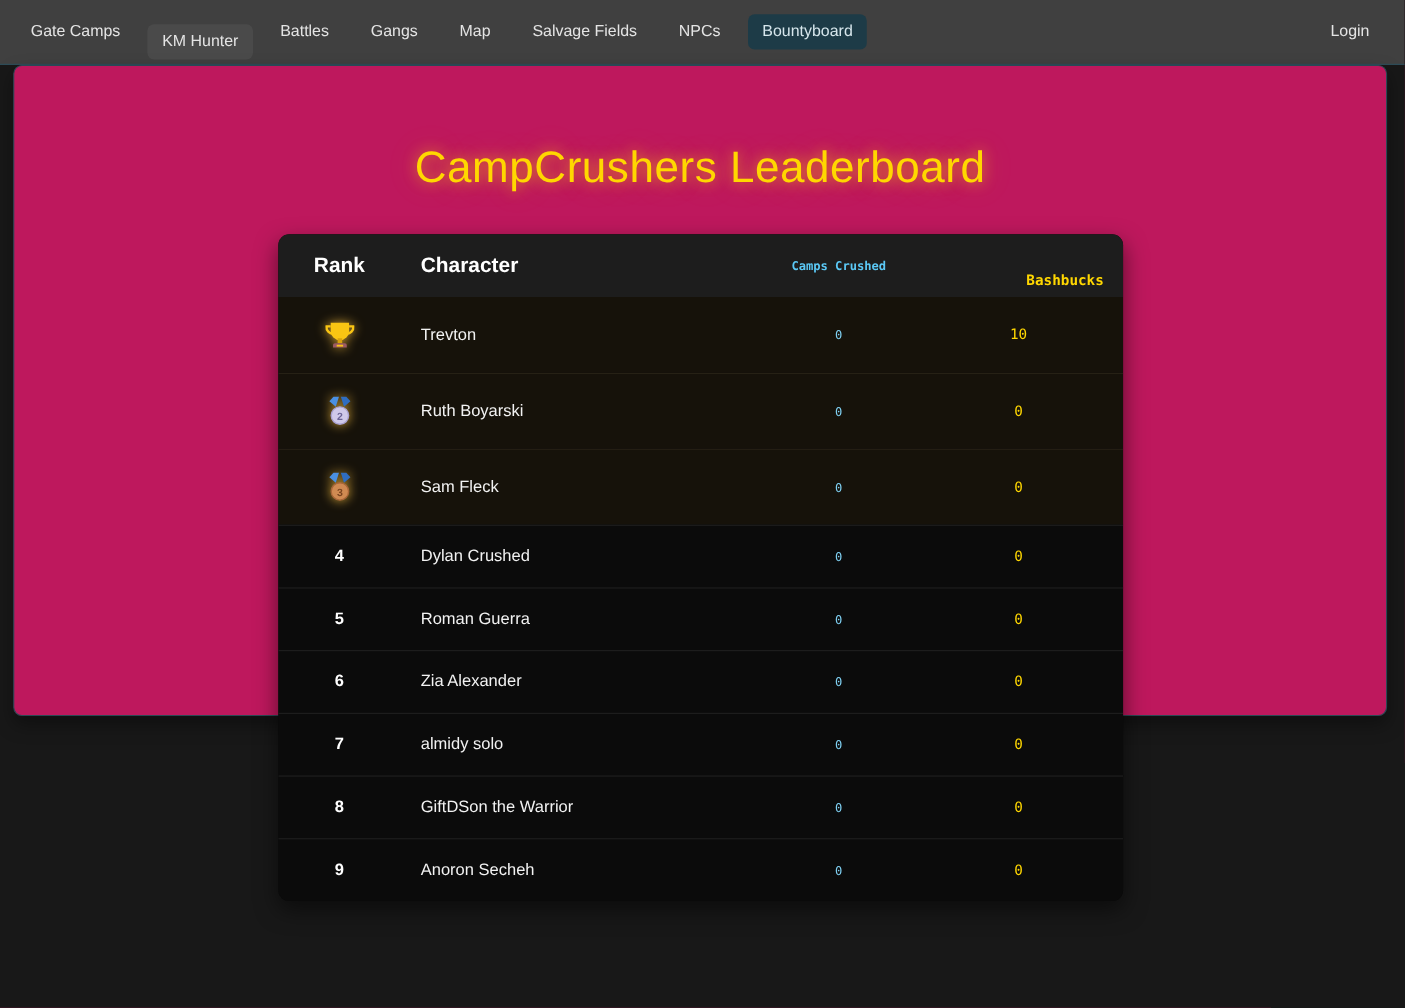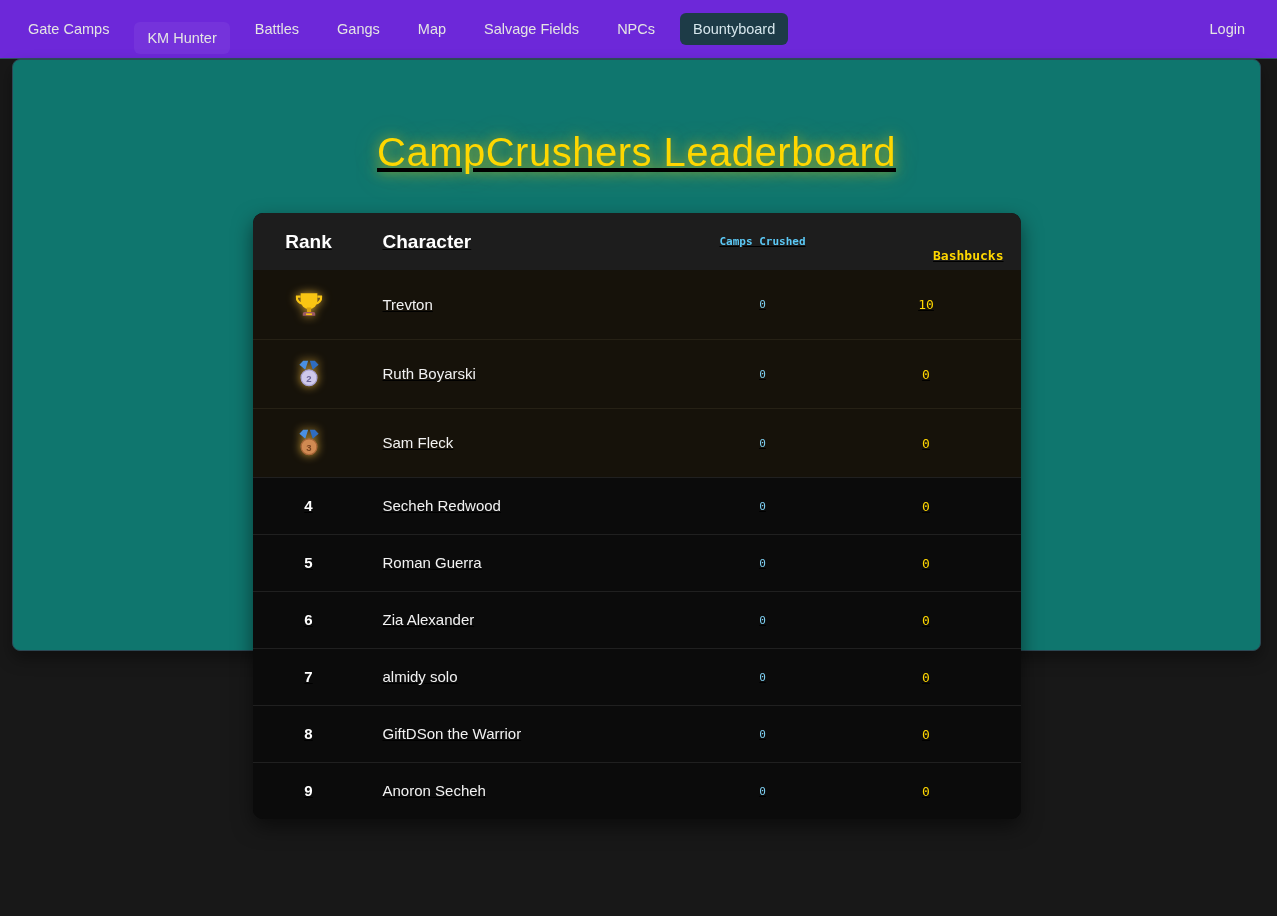--- a/index.html
+++ b/index.html
@@ -1,36 +1,35 @@
 <!DOCTYPE html>
 <html><head>
 <meta charset="utf-8">
 <style>
   * { margin:0; padding:0; box-sizing:border-box; }
   html,body { width:1277px; height:916px; background:#181818; font-family:"Liberation Sans", sans-serif; overflow:hidden; }
 
   
   .navbar {
-    height:59px; background:#6d28d9; display:flex; align-items:center;
+    height:59px; background:#404040; display:flex; align-items:center;
     padding:0 26px 0 15px; border-bottom:1px solid #2e4f5c;
   }
   .nav-item {
     color:#e4e4e4; font-size:14.5px; padding:8px 13px; margin-right:12px;
     border-radius:6px; cursor:pointer; white-space:nowrap;
   }
   .nav-item.highlighted { background:rgba(255,255,255,0.055);margin-top:17px; }
   .nav-item.active { background:#1d3b47; color:#d6e6ec; }
   .nav-login { margin-left:auto; color:#e4e4e4; font-size:14.5px; padding:8px 6px; cursor:pointer; }
 
   
   .panel {
-    margin:0 16px 0 12px; height:592px; background:#0f766e;
+    margin:0 16px 0 12px; height:592px; background:#be185d;
     border:1px solid #2c4854; border-radius:8px;
     box-shadow:0 8px 16px rgba(0,0,0,.35);
-    text-decoration:underline;
   }
   .page-title {
     margin-top:70px; text-align:center; font-size:40px; font-weight:400;
     color:#ffd700; letter-spacing:.5px;
     text-shadow:0 0 12px rgba(255,215,0,.55), 0 0 28px rgba(255,210,0,.30);
   }
 
   
   .lb {
     width:768px; margin:38px auto 0; border-radius:10px; overflow:hidden;
@@ -116,21 +115,21 @@
                 <path d="M25 2 h-6 l3.5 11 7 -6 z" fill="#2f6dc0"></path>
                 <circle cx="18" cy="22.5" r="9.5" fill="#d08a52" stroke="#a8663a" stroke-width="1.5"></circle>
                 <text x="18" y="27" text-anchor="middle" font-size="11.5" font-weight="bold" fill="#7a4420" font-family="Liberation Sans, sans-serif">3</text>
               </svg></span></div>
     <div class="c-char"><span class="char-name">Sam Fleck</span></div>
     <div class="c-camps val-camps">0</div>
     <div class="c-bash  val-bash">0</div>
   </div>
         <div class="lb-row">
     <div class="c-rank cell-rank"><span class="rank-num">4</span></div>
-    <div class="c-char"><span class="char-name">Secheh Redwood</span></div>
+    <div class="c-char"><span class="char-name">Dylan Crushed</span></div>
     <div class="c-camps val-camps">0</div>
     <div class="c-bash  val-bash">0</div>
   </div>
         <div class="lb-row">
     <div class="c-rank cell-rank"><span class="rank-num">5</span></div>
     <div class="c-char"><span class="char-name">Roman Guerra</span></div>
     <div class="c-camps val-camps">0</div>
     <div class="c-bash  val-bash">0</div>
   </div>
         <div class="lb-row">

